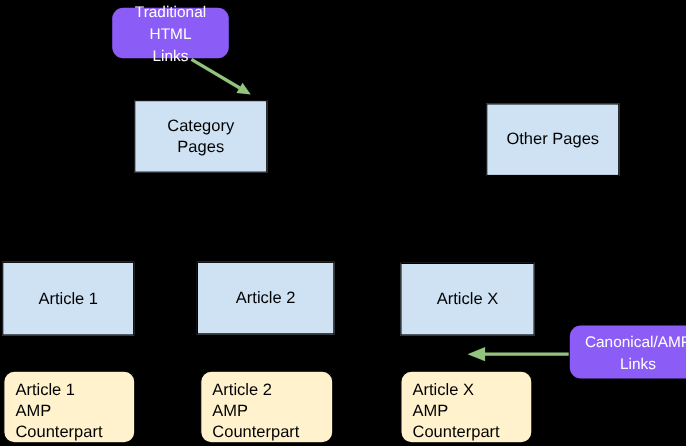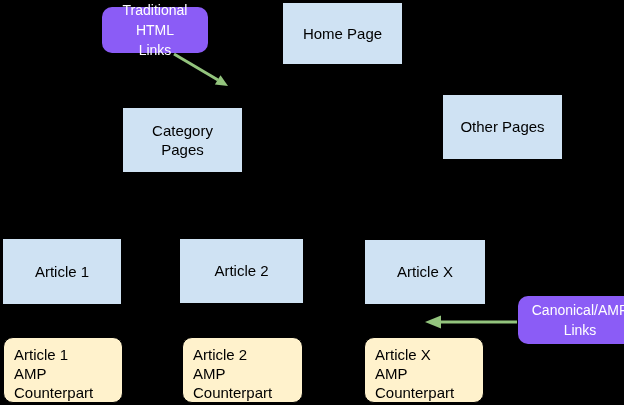--- a/index.html
+++ b/index.html
@@ -50,21 +50,21 @@
     color: #ffffff;
     font-size: 14px;
     line-height: 1.45;
     display: flex;
     align-items: center;
     justify-content: center;
     text-align: center;
     white-space: pre-line;
   }
   #node-home-page      { left: 282px; top: 2px;   width: 121px; height: 63px; }
-  #node-category-pages { left: 122px; top: 107px; width: 121px; height: 66px; text-align: center; }
+  #node-category-pages { left: 122px; top: 91px; width: 121px; height: 66px; text-align: center; }
   #node-contact-form   { left: 282px; top: 107px; width: 121px; height: 66px; }
   #node-other-pages    { left: 442px; top: 94px; width: 121px; height: 66px; }
   #node-article-1      { left: 2px;   top: 238px; width: 120px; height: 67px; }
   #node-article-2      { left: 179px; top: 238px; width: 125px; height: 66px; }
   #node-article-x      { left: 364px; top: 239px; width: 122px; height: 66px; }
   #node-article-1-amp  { left: 3px;   top: 337px; width: 120px; height: 66px; }
   #node-article-2-amp  { left: 182px; top: 337px; width: 121px; height: 66px; }
   #node-article-x-amp  { left: 364px; top: 337px; width: 120px; height: 66px; }
   #callout-traditional-html-links { left: 102px; top: 7px;   width: 106px; height: 46px; }
   #callout-canonical-amp-links    { left: 518px; top: 296px; width: 124px; height: 48px; }
@@ -74,21 +74,20 @@
     width: 624px;
     height: 405px;
     pointer-events: none;
   }
 </style>
 </head>
 <body>
 
 <div id="canvas">
 
-  <div class="node" id="node-home-page">Home Page</div>
   <div class="node" id="node-category-pages">Category
 Pages</div>
   <div class="node" id="node-other-pages">Other Pages</div>
   <div class="node" id="node-article-1">Article 1</div>
   <div class="node" id="node-article-2">Article 2</div>
   <div class="node" id="node-article-x">Article X</div>
 
   <div class="amp" id="node-article-1-amp">Article 1
 AMP
 Counterpart</div>

